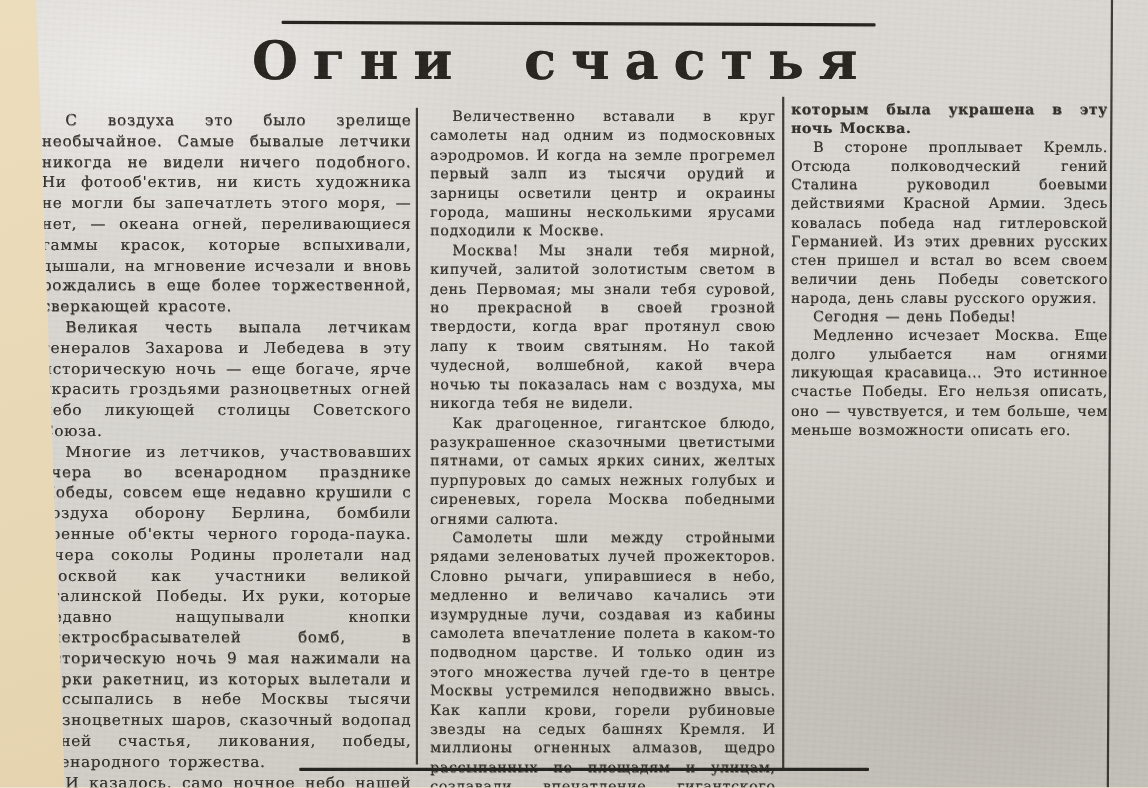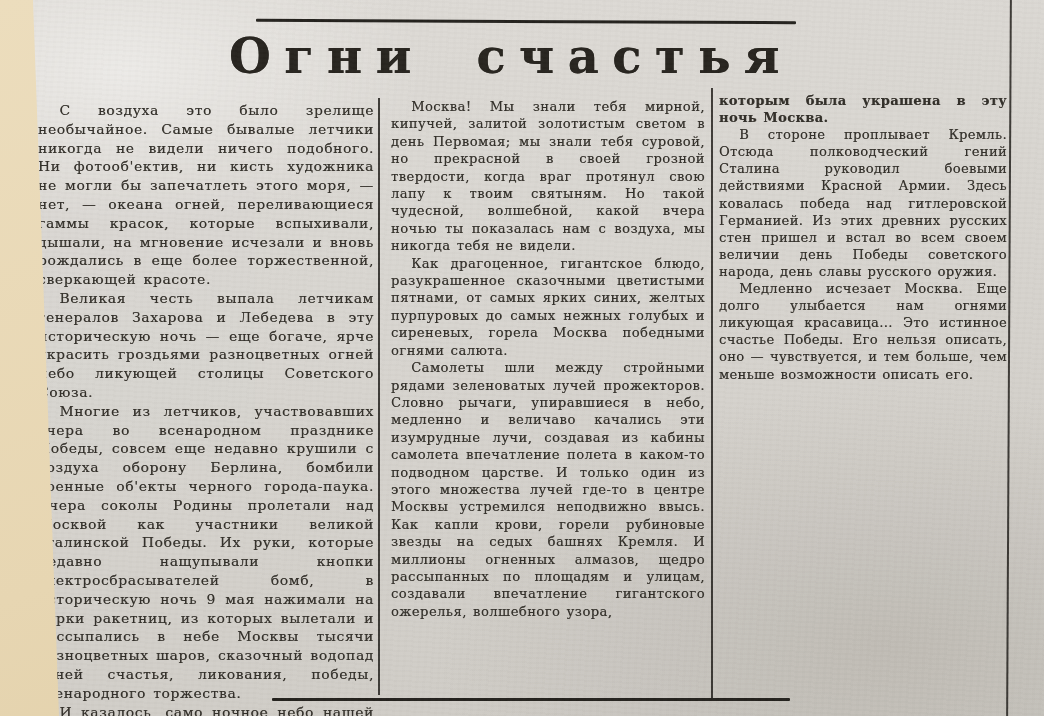--- a/index.html
+++ b/index.html
@@ -62,30 +62,32 @@
     <div class="col col1">
       <p>С воздуха это было зрелище необычайное. Самые бывалые летчики никогда не видели ничего подобного. Ни фотооб'ектив, ни кисть художника не могли бы запечатлеть этого моря, — нет, — океана огней, переливающиеся гаммы красок, которые вспыхивали, дышали, на мгновение исчезали и вновь рождались в еще более торжественной, сверкающей красоте.</p>
       <p>Великая честь выпала летчикам генералов Захарова и Лебедева в эту историческую ночь — еще богаче, ярче украсить гроздьями разноцветных огней небо ликующей столицы Советского Союза.</p>
       <p>Многие из летчиков, участвовавших вчера во всенародном празднике Победы, совсем еще недавно крушили с воздуха оборону Берлина, бомбили военные об'екты черного города-паука. Вчера соколы Родины пролетали над Москвой как участники великой сталинской Победы. Их руки, которые недавно нащупывали кнопки электросбрасывателей бомб, в историческую ночь 9 мая нажимали на курки ракетниц, из которых вылетали и рассыпались в небе Москвы тысячи разноцветных шаров, сказочный водопад огней счастья, ликования, победы, всенародного торжества.</p>
       <p>И казалось, само ночное небо нашей красавицы Москвы излучало отражение той радости, которой переполнена советская земля.</p>
     </div>
 
     <div class="vrule div1"></div>
 
     <div class="col col2">
+      <p>Величественно вставали в круг самолеты над одним из подмосковных аэродромов. И когда на земле прогремел первый залп из тысячи орудий и зарницы осветили центр и окраины города, машины несколькими ярусами подходили к Москве.</p>
       <p>Москва! Мы знали тебя мирной, кипучей, залитой золотистым светом в день Первомая; мы знали тебя суровой, но прекрасной в своей грозной твердости, когда враг протянул свою лапу к твоим святыням. Но такой чудесной, волшебной, какой вчера ночью ты показалась нам с воздуха, мы никогда тебя не видели.</p>
       <p>Как драгоценное, гигантское блюдо, разукрашенное сказочными цветистыми пятнами, от самых ярких синих, желтых пурпуровых до самых нежных голубых и сиреневых, горела Москва победными огнями салюта.</p>
       <p>Самолеты шли между стройными рядами зеленоватых лучей прожекторов. Словно рычаги, упиравшиеся в небо, медленно и величаво качались эти изумрудные лучи, создавая из кабины самолета впечатление полета в каком-то подводном царстве. И только один из этого множества лучей где-то в центре Москвы устремился неподвижно ввысь. Как капли крови, горели рубиновые звезды на седых башнях Кремля. И миллионы огненных алмазов, щедро рассыпанных по площадям и улицам, создавали впечатление гигантского ожерелья, волшебного узора,</p>
     </div>
 
     <div class="vrule div2"></div>
 
     <div class="col col3">
       <p class="cont">которым была украшена в эту ночь Москва.</p>
       <p>В стороне проплывает Кремль. Отсюда полководческий гений Сталина руководил боевыми действиями Красной Армии. Здесь ковалась победа над гитлеровской Германией. Из этих древних русских стен пришел и встал во всем своем величии день Победы советского народа, день славы русского оружия.</p>
+      <p>Сегодня — день Победы!</p>
       <p>Медленно исчезает Москва. Еще долго улыбается нам огнями ликующая красавица... Это истинное счастье Победы. Его нельзя описать, оно — чувствуется, и тем больше, чем меньше возможности описать его.</p>
 
     </div>
 
     <div class="vrule right-border"></div>
     <div class="rule bottom-rule"></div>
 
   </div>
 </div>
 

